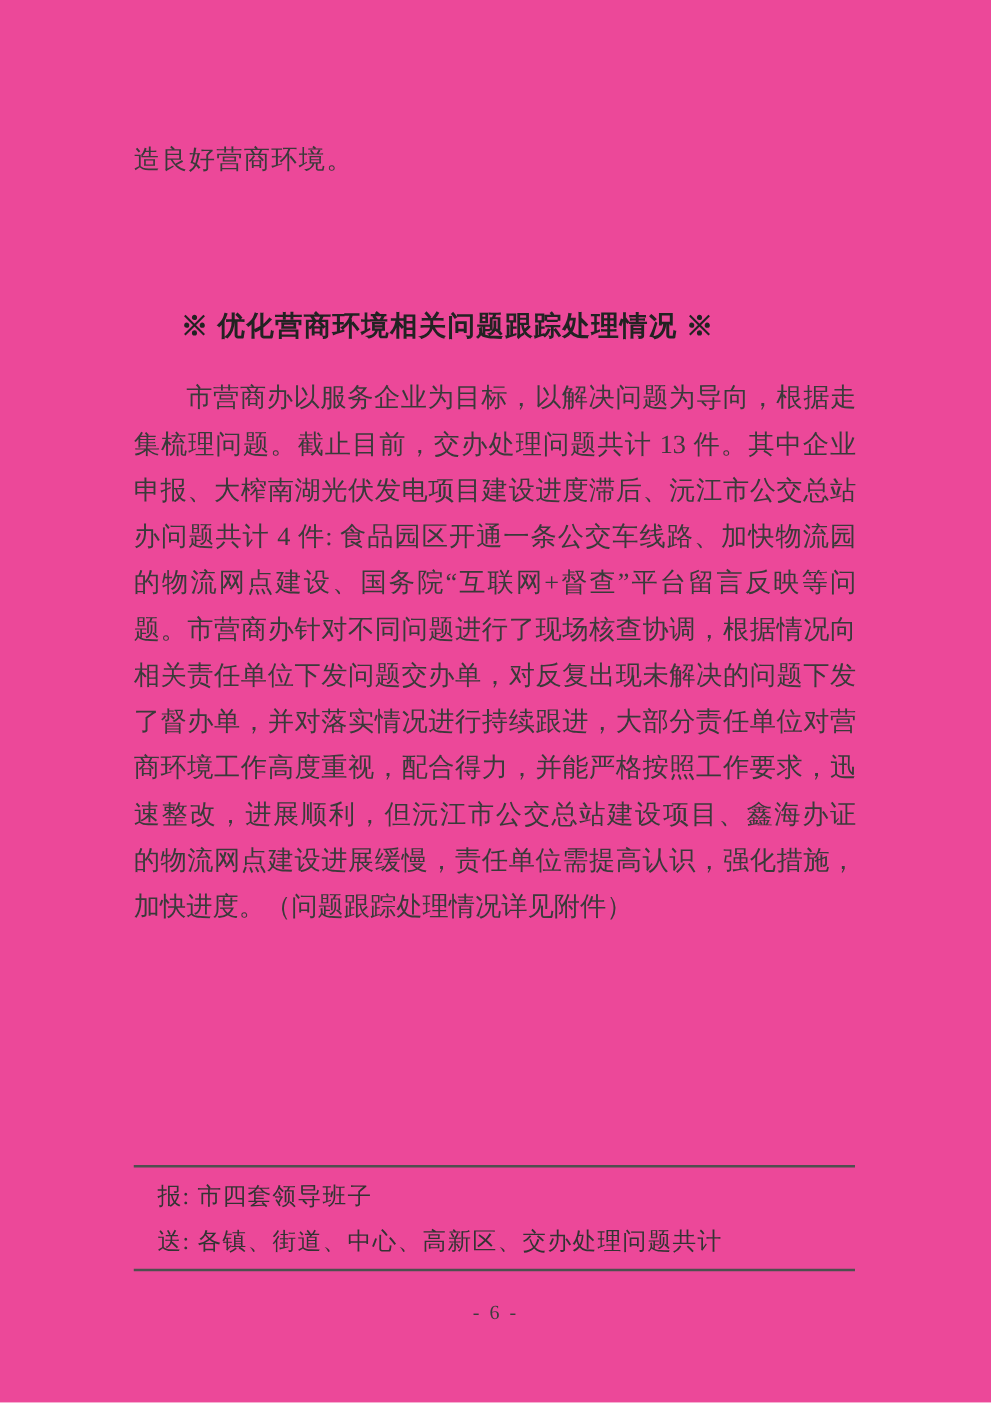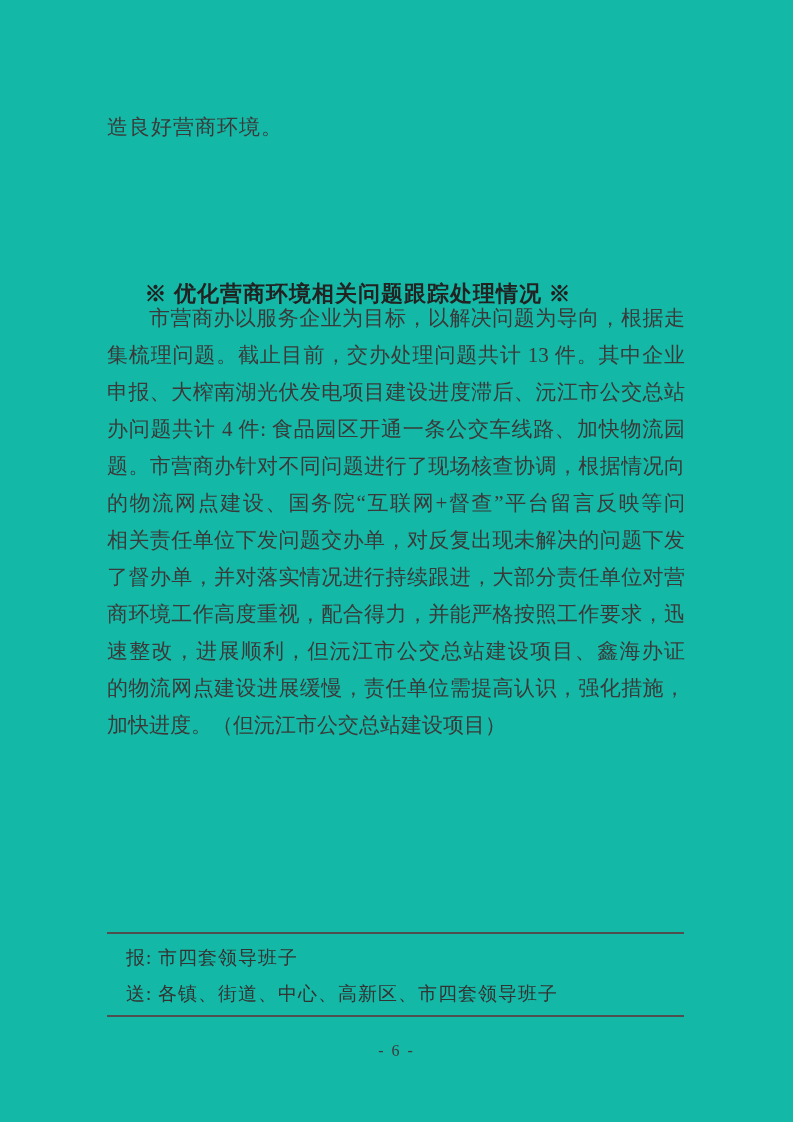--- a/index.html
+++ b/index.html
@@ -4,21 +4,21 @@
 <style>
   html, body {
     margin: 0;
     padding: 0;
     background: #ffffff;
   }
   .page {
     position: relative;
     width: 793px;
     height: 1122px;
-    background: #14b8a6;
+    background: #ec4899;
     font-family: "Liberation Serif", "DejaVu Serif", serif;
     color: #3a3a3a;
     overflow: hidden;
   }
   .continuation-line {
     position: absolute;
     left: 107px;
     top: 112px;
     width: 580px;
     font-size: 21px;
@@ -41,21 +41,20 @@
     position: absolute;
     left: 0;
     top: 246px;
     width: 716px;
     text-align: center;
     font-size: 22px;
     line-height: 30px;
     font-weight: bold;
     color: #222222;
     letter-spacing: 1px;
-    margin-top: 33px;
   }
   .body-paragraph {
     position: absolute;
     left: 107px;
     top: 300px;
     width: 578px;
     font-size: 21px;
   }
   .para-line {
     height: 37px;
@@ -111,33 +110,33 @@
   <div class="continuation-line">造良好营商环境。</div>
 
 
   <div class="article-title">※ 优化营商环境相关问题跟踪处理情况 ※</div>
 
   <div class="body-paragraph">
       <div class="para-line">市营商办以服务企业为目标，以解决问题为导向，根据走</div>
       <div class="para-line">集梳理问题。截止目前，交办处理问题共计 13 件。其中企业</div>
       <div class="para-line">申报、大榨南湖光伏发电项目建设进度滞后、沅江市公交总站</div>
       <div class="para-line">办问题共计 4 件: 食品园区开通一条公交车线路、加快物流园</div>
+      <div class="para-line">的物流网点建设、国务院“互联网+督查”平台留言反映等问</div>
       <div class="para-line">题。市营商办针对不同问题进行了现场核查协调，根据情况向</div>
-      <div class="para-line">的物流网点建设、国务院“互联网+督查”平台留言反映等问</div>
       <div class="para-line">相关责任单位下发问题交办单，对反复出现未解决的问题下发</div>
       <div class="para-line">了督办单，并对落实情况进行持续跟进，大部分责任单位对营</div>
       <div class="para-line">商环境工作高度重视，配合得力，并能严格按照工作要求，迅</div>
       <div class="para-line">速整改，进展顺利，但沅江市公交总站建设项目、鑫海办证</div>
       <div class="para-line">的物流网点建设进展缓慢，责任单位需提高认识，强化措施，</div>
-      <div class="para-line">加快进度。（但沅江市公交总站建设项目）</div>
+      <div class="para-line">加快进度。（问题跟踪处理情况详见附件）</div>
     </div>
 
   <div class="divider divider-top"></div>
 
   <div class="footer-line footer-report">报: 市四套领导班子</div>
 
-  <div class="footer-line footer-distribution">送: 各镇、街道、中心、高新区、市四套领导班子</div>
+  <div class="footer-line footer-distribution">送: 各镇、街道、中心、高新区、交办处理问题共计</div>
 
   <div class="divider divider-bottom"></div>
 
   <div class="page-number">- 6 -</div>
 
 </div>
 
 </body></html>

